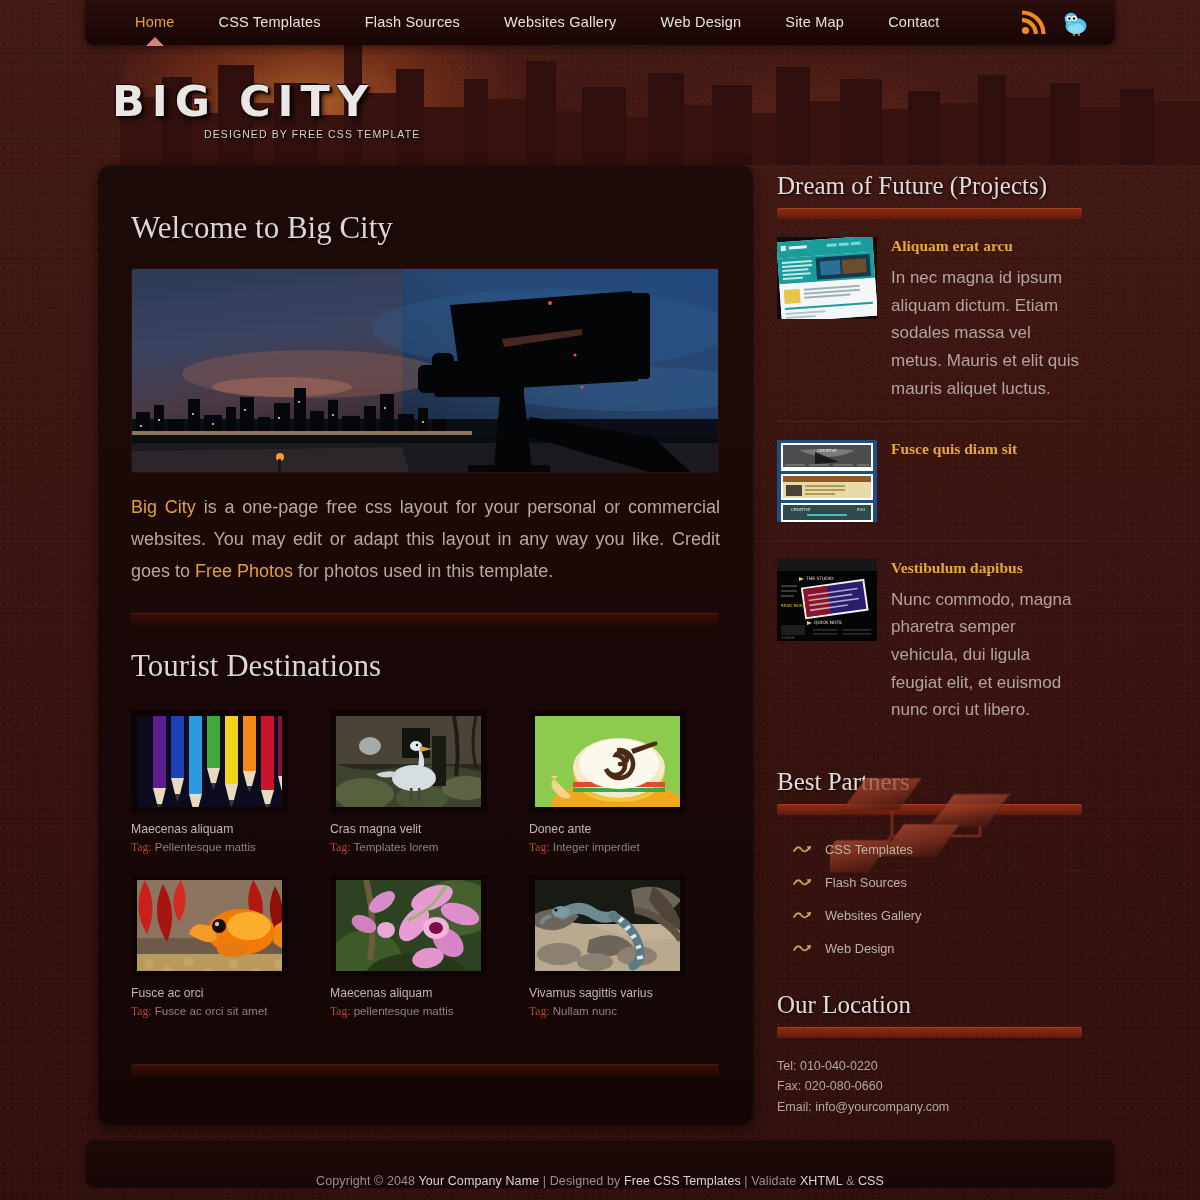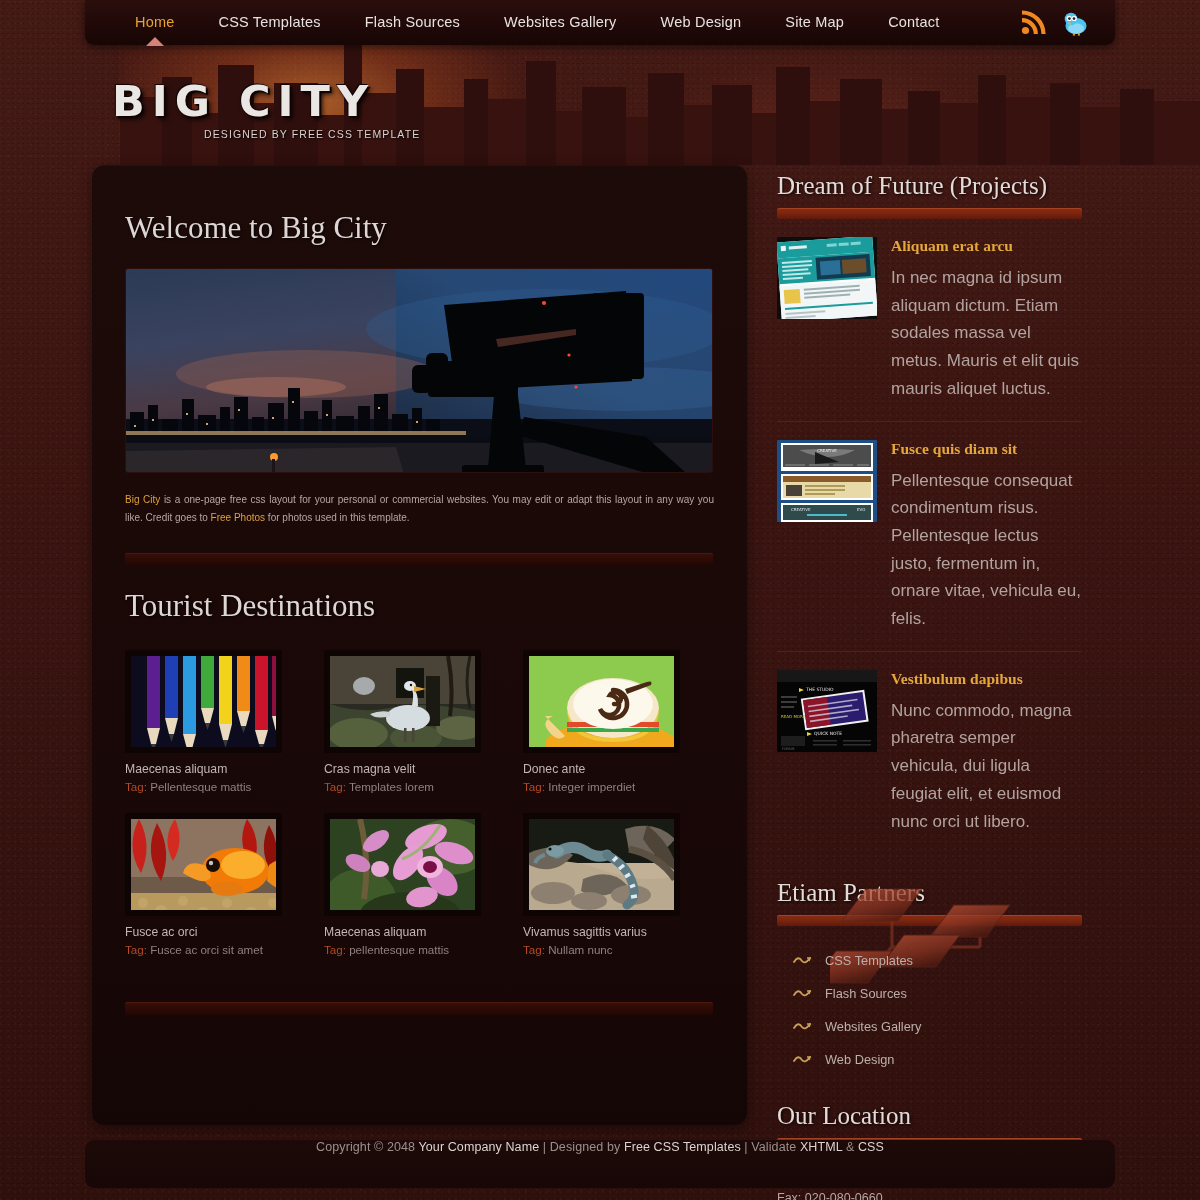--- a/index.html
+++ b/index.html
@@ -76,21 +76,21 @@
                  3px 3px 5px rgba(0,0,0,0.9);
   }
   .logo-sub {
     margin-top: 2px; margin-left: 92px;
     font-size: 10.5px; letter-spacing: 1.1px; color: #d9d2cf;
     text-shadow: 1px 1px 2px #000;
   }
 
   
   .content-panel {
-    position: absolute; left: 92px; top: 165px; width: 655px; height: 960px;
+    position: absolute; left: 98px; top: 165px; width: 655px; height: 960px;
     background: linear-gradient(180deg, #1d0b09 0%, #190807 60%, #150606 100%);
     border-radius: 12px;
     box-shadow: inset 0 1px 0 rgba(255,255,255,0.03), 0 4px 14px rgba(0,0,0,0.4);
     padding: 45px 33px 14px 33px;
   }
 
   h1.section-title {
     font-family: "Liberation Serif", serif;
     font-size: 31px; font-weight: normal; color: #ded6d4;
     text-shadow: 1px 1px 3px rgba(0,0,0,0.8);
@@ -101,42 +101,42 @@
     font-size: 31px; font-weight: normal; color: #ded6d4;
     text-shadow: 1px 1px 3px rgba(0,0,0,0.8);
     margin-bottom: 26px;
   }
 
   .hero-img {
     width: 588px; height: 205px; border-radius: 3px; overflow: hidden;
     border: 1px solid #2d100d; display: block; position: relative;
   }
 
-  .body-copy { font-size: 10px; line-height: 1.78; color: #b5a7a3; margin-top: 18px; text-align: justify; }
+  .body-copy { font-size: 18px; line-height: 1.78; color: #b5a7a3; margin-top: 18px; text-align: justify; }
   .body-copy + .body-copy { margin-top: 15px; }
   .lnk { color: #e0a03a; text-decoration: none; }
 
   .divider-dark {
     width: 588px; height: 13px; margin: 26px 0 22px 0;
     background: linear-gradient(180deg, #3a0f08 0%, #2c0a05 55%, #200704 100%);
     border-radius: 2px;
     box-shadow: inset 0 1px 0 rgba(255,120,70,0.10);
   }
 
   
   .gallery { display: flex; flex-wrap: wrap; gap: 0 9px; }
   .gal-item { width: 190px; margin-bottom: 20px; }
   .gal-thumb {
     width: 157px; height: 103px; border: 6px solid #0d0403; border-radius: 2px;
     overflow: hidden; position: relative; display: block;
   }
   .gal-item:nth-child(3n+2) .gal-thumb { width: 157px; }
   .gal-cap { font-size: 12.2px; color: #c3b6b2; margin-top: 9px; }
   .gal-tag { font-size: 11.6px; color: #8f817d; margin-top: 4px; }
-  .gal-tag b { color: #b24b27; font-weight: normal; }
+  .gal-tag b { color: #b24b27; font-weight: normal; font-family: Liberation Serif, serif; }
 
   
   .sidebar { position: absolute; left: 777px; top: 172px; width: 305px; }
   .side-h {
     font-family: "Liberation Serif", serif;
     font-size: 25px; font-weight: normal; color: #e2dbd8;
     text-shadow: 1px 1px 3px rgba(0,0,0,0.85);
     margin-bottom: 8px;
   }
   .side-rule {
@@ -164,21 +164,21 @@
   .partner-label { font-size: 12.8px; color: #bdb0ac; cursor: pointer; }
 
   .loc-text { font-size: 12.5px; line-height: 1.7; color: #b4a6a2; margin-bottom: 14px; }
   .loc-line { font-size: 12.5px; line-height: 1.62; color: #b4a6a2; }
 
   
   .footer {
     position: absolute; left: 85px; top: 1140px; width: 1030px; height: 48px;
     background: linear-gradient(180deg, #1d0a08 0%, #170706 100%);
     border-radius: 9px;
-    display: flex; align-items: flex-start; justify-content: center;
+    display: flex; align-items: flex-end; justify-content: center;
   }
   .footer-text { font-size: 12.5px; color: #9e8f8b; letter-spacing: 0.1px; }
   .footer-text b { color: #ddd4d1; font-weight: normal; }
   .footer-text i { font-style: normal; color: #ddd4d1; }
 </style>
 </head>
 <body>
 
 <div class="page">
 
@@ -624,21 +624,20 @@
               </g>
             <rect x="4" y="63" width="92" height="19" fill="#ffffff"></rect>
             <rect x="6" y="65" width="88" height="15" fill="#2f4a4a"></rect>
             <text x="14" y="71" font-family="DejaVu Sans, sans-serif" font-size="4" fill="#dfe8e8">CREATIVE</text>
             <text x="80" y="71" font-family="DejaVu Sans, sans-serif" font-size="4" fill="#dfe8e8">EVO</text>
             <rect x="30" y="74" width="40" height="2" fill="#4fb9c9"></rect>
           </svg>
         </div>
         <div>
           <div class="proj-title">Fusce quis diam sit</div>
-          <div class="proj-text">Pellentesque consequat condimentum risus. Pellentesque lectus justo, fermentum in, ornare vitae, vehicula eu, felis.</div>
         </div>
       </div>
 
       <div class="proj">
         <div class="proj-thumb">
           <svg width="100" height="82" viewBox="0 0 100 82">
             <rect width="100" height="82" fill="#050505"></rect>
             <rect y="0" width="100" height="12" fill="#171717"></rect>
             <g fill="#e8d23c">
                 <path d="M22 18 l5 2 l-5 2z"></path>
@@ -676,21 +675,21 @@
           </svg>
         </div>
         <div>
           <div class="proj-title">Vestibulum dapibus</div>
           <div class="proj-text">Nunc commodo, magna pharetra semper vehicula, dui ligula feugiat elit, et euismod nunc orci ut libero.</div>
         </div>
       </div>
     </div>
 
     <div class="side-block partners-wrap">
-      <div class="side-h">Etiam Partners</div>
+      <div class="side-h">Best Partners</div>
       <div class="side-rule"></div>
 
       <svg class="partners-deco" viewBox="0 0 250 120">
         <defs>
           <linearGradient id="node" x1="0" y1="0" x2="0.6" y2="1">
             <stop offset="0%" stop-color="#c0553a"></stop>
               <stop offset="60%" stop-color="#8a3522"></stop>
               <stop offset="100%" stop-color="#4e1b11"></stop>
           </linearGradient>
         </defs>

